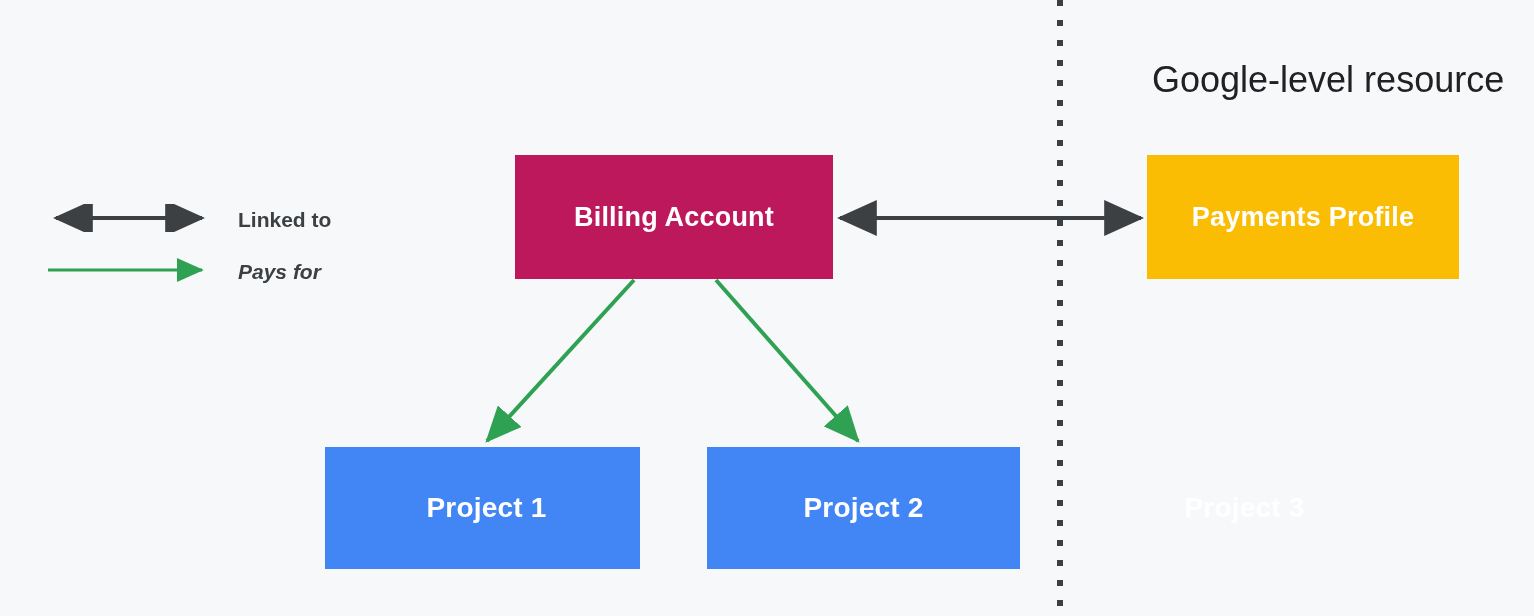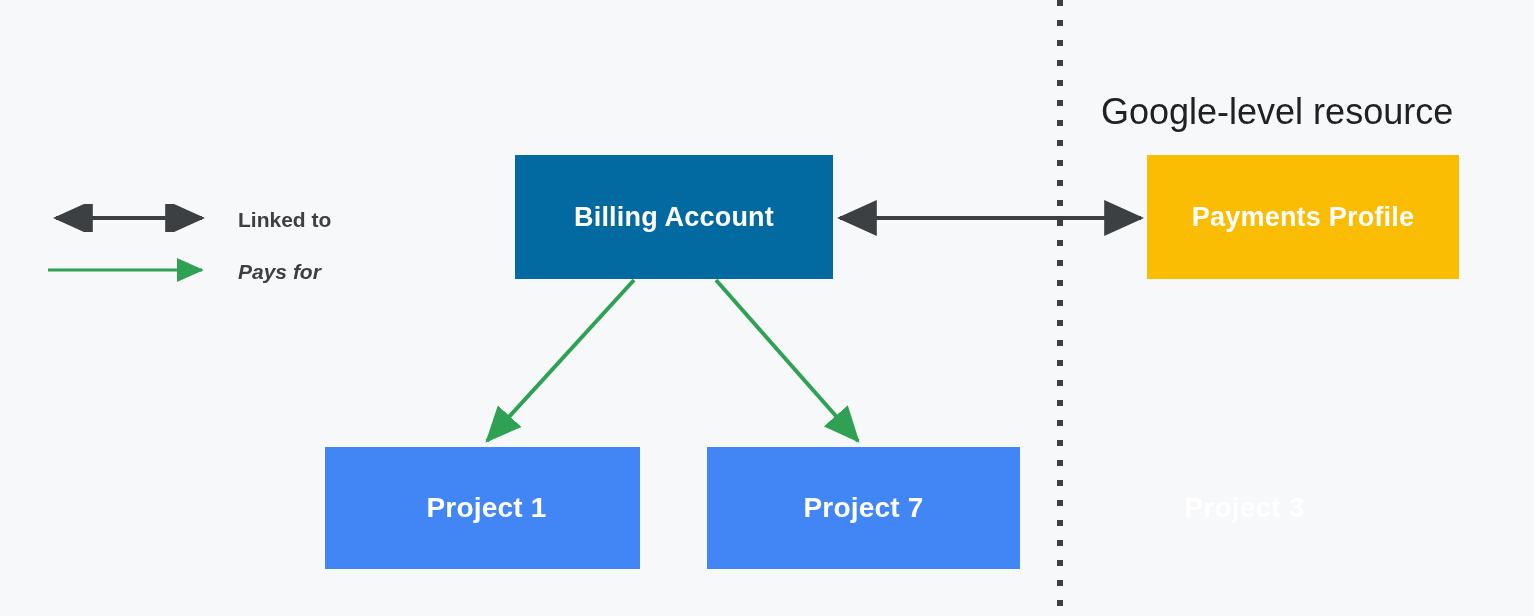--- a/index.html
+++ b/index.html
@@ -23,21 +23,21 @@
   .section-heading {
     position: absolute;
     font-family: "Liberation Sans", sans-serif;
     font-size: 36px;
     font-weight: 400;
     color: #202124;
     white-space: nowrap;
     line-height: 1;
   }
   #heading-cloud  { left: 484px; top: 62px; }
-  #heading-google { left: 1101px; top: 62px; margin-top: 32px; }
+  #heading-google { left: 1152px; top: 62px; }
 
   
   #vertical-divider {
     position: absolute;
     left: 1057px;
     top: 0;
     width: 6px;
     height: 616px;
     background-image: repeating-linear-gradient(
       to bottom,
@@ -59,21 +59,21 @@
   .node-label {
     font-family: "Liberation Sans", sans-serif;
     font-weight: bold;
     color: #ffffff;
     white-space: nowrap;
     letter-spacing: 0.2px;
   }
 
   #node-billing-account {
     left: 515px; top: 155px; width: 318px; height: 124px;
-    background: #0369a1;
+    background: #be185d;
   }
   #node-billing-account .node-label { font-size: 27px; }
 
   #node-payments-profile {
     left: 1147px; top: 155px; width: 312px; height: 124px;
     background: #fbbc04;
     text-align: right;
   }
   #node-payments-profile .node-label { font-size: 27px; }
 
@@ -180,21 +180,21 @@
 
   <div class="node-box" id="node-payments-profile">
     <span class="node-label">Payments Profile</span>
   </div>
 
   <div class="node-box" id="node-project-1">
     <span class="node-label">Project 1</span>
   </div>
 
   <div class="node-box" id="node-project-2">
-    <span class="node-label">Project 7</span>
+    <span class="node-label">Project 2</span>
   </div>
 
   <div id="node-project-3-ghost">
     <span class="node-label">Project 3</span>
   </div>
 
   <div id="legend">
 
     <div class="legend-row" id="legend-row-linked">
       <svg class="legend-swatch" viewBox="0 0 170 28">

